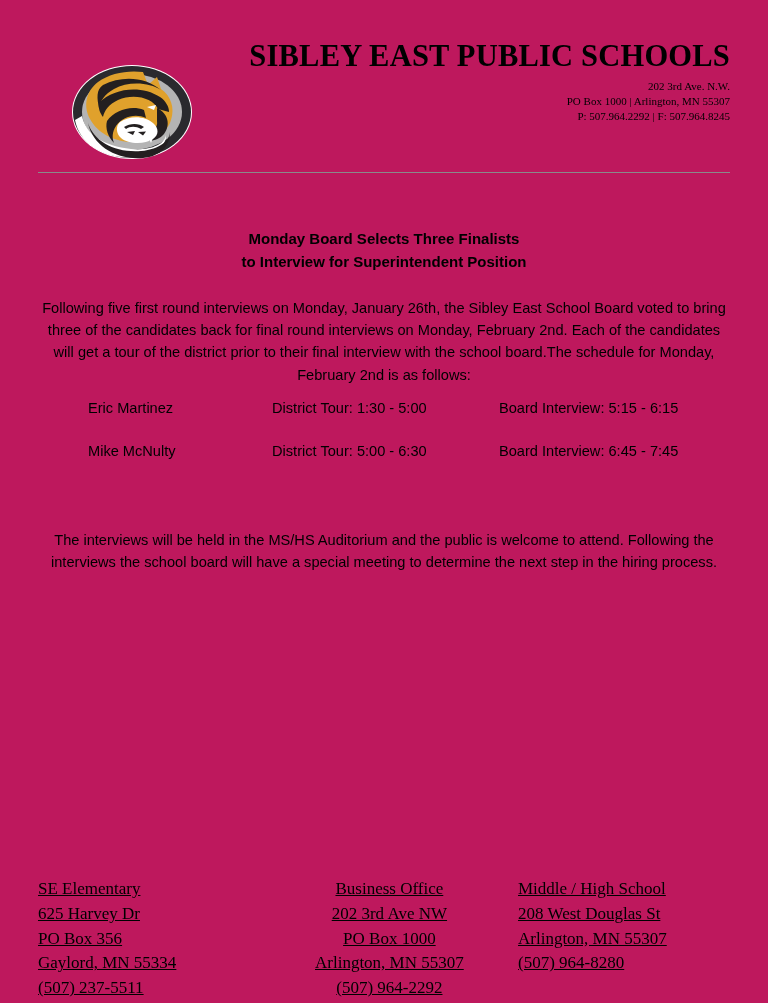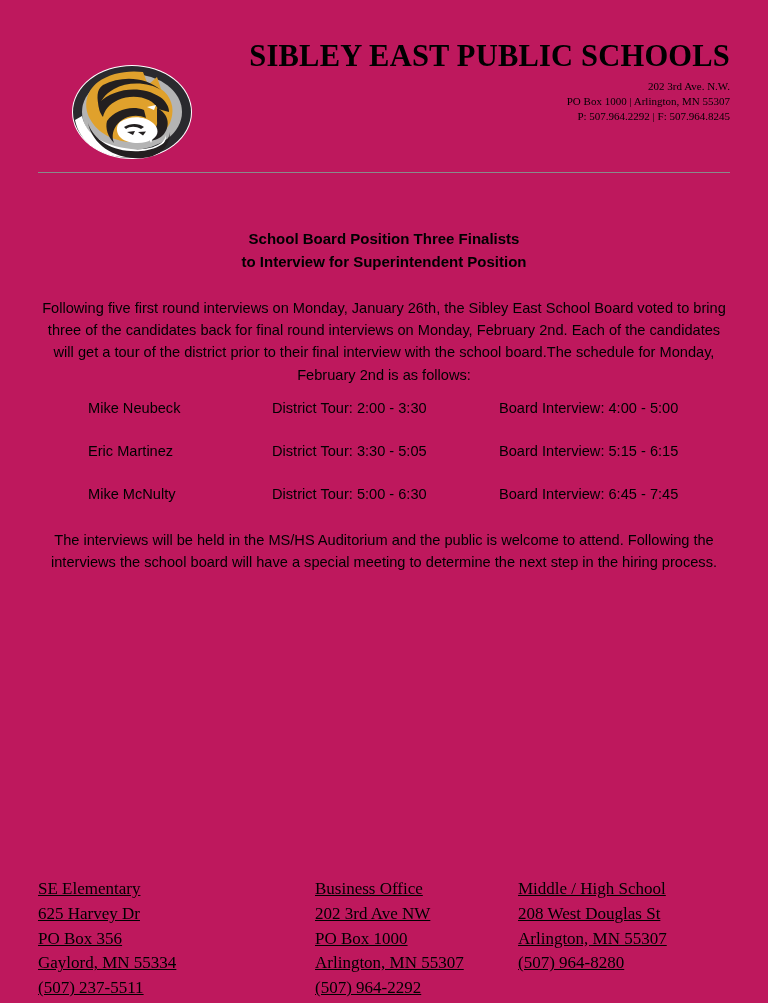--- a/index.html
+++ b/index.html
@@ -139,21 +139,21 @@
   .foot-col {
     position: absolute;
     top: 0;
     font-family: "Liberation Serif", serif;
     font-size: 17px;
     line-height: 1.46;
     text-decoration: underline;
   }
   .foot-col div { white-space: nowrap; }
   .foot-col-0 { left: 0px; }
-  .foot-col-1 { left: 277px; }
+  .foot-col-1 { left: 277px; text-align: center; }
   .foot-col-2 { left: 480px; }
 </style>
 </head>
 <body>
 
 <div class="page">
 
   <div class="letterhead">
 
     <div class="logo">
@@ -197,35 +197,30 @@
         <div>202 3rd Ave. N.W.</div>
         <div>PO Box 1000 | Arlington, MN 55307</div>
         <div>P: 507.964.2292 | F: 507.964.8245</div>
       </div>
     </div>
   </div>
 
   <div class="rule"></div>
 
   <div class="headline">
-    <div>School Board Position Three Finalists</div>
+    <div>Monday Board Selects Three Finalists</div>
     <div>to Interview for Superintendent Position</div>
   </div>
 
   <div class="para para-intro">Following five first round interviews on Monday, January 26th, the Sibley East School Board voted to bring three of the candidates back for final round interviews on Monday, February 2nd. Each of the candidates will get a tour of the district prior to their final interview with the school board.The schedule for Monday, February 2nd is as follows:</div>
 
   <div class="schedule">
     <div class="sched-row">
-      <span class="sched-name">Mike Neubeck</span>
-      <span class="sched-tour">District Tour:  2:00 - 3:30</span>
-      <span class="sched-interview">Board Interview:  4:00 - 5:00</span>
-    </div>
-    <div class="sched-row">
       <span class="sched-name">Eric Martinez</span>
-      <span class="sched-tour">District Tour:  3:30 - 5:05</span>
+      <span class="sched-tour">District Tour:  1:30 - 5:00</span>
       <span class="sched-interview">Board Interview:  5:15 - 6:15</span>
     </div>
     <div class="sched-row">
       <span class="sched-name">Mike McNulty</span>
       <span class="sched-tour">District Tour:  5:00 - 6:30</span>
       <span class="sched-interview">Board Interview:  6:45 - 7:45</span>
     </div>
   </div>
 
   <div class="para para-outro">The interviews will be held in the MS/HS Auditorium and the public is welcome to attend. Following the interviews the school board will have a special meeting to determine the next step in the hiring process.</div>

